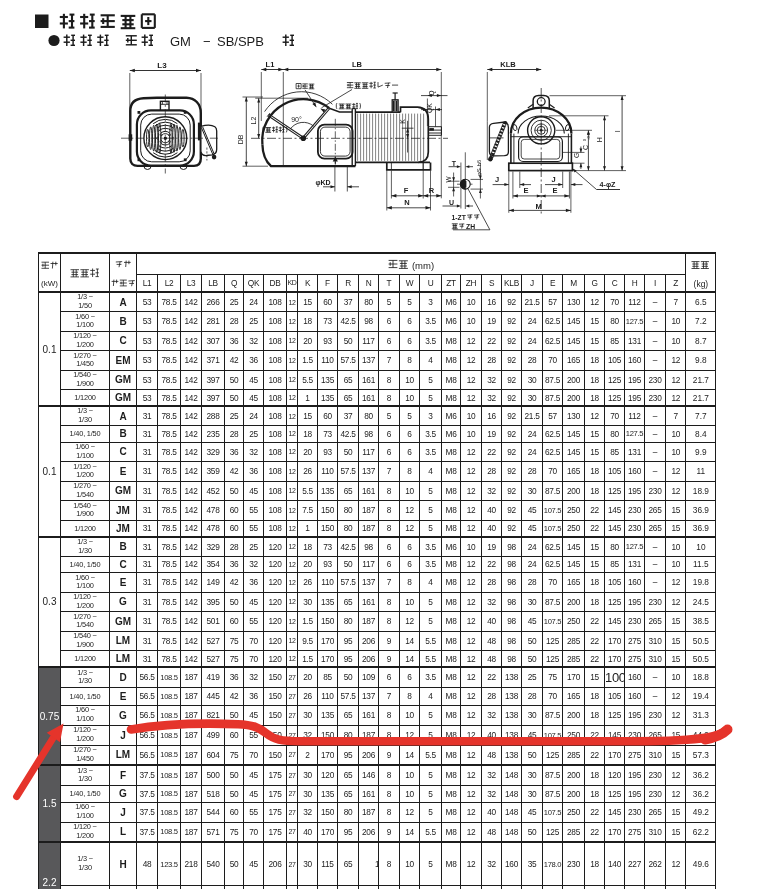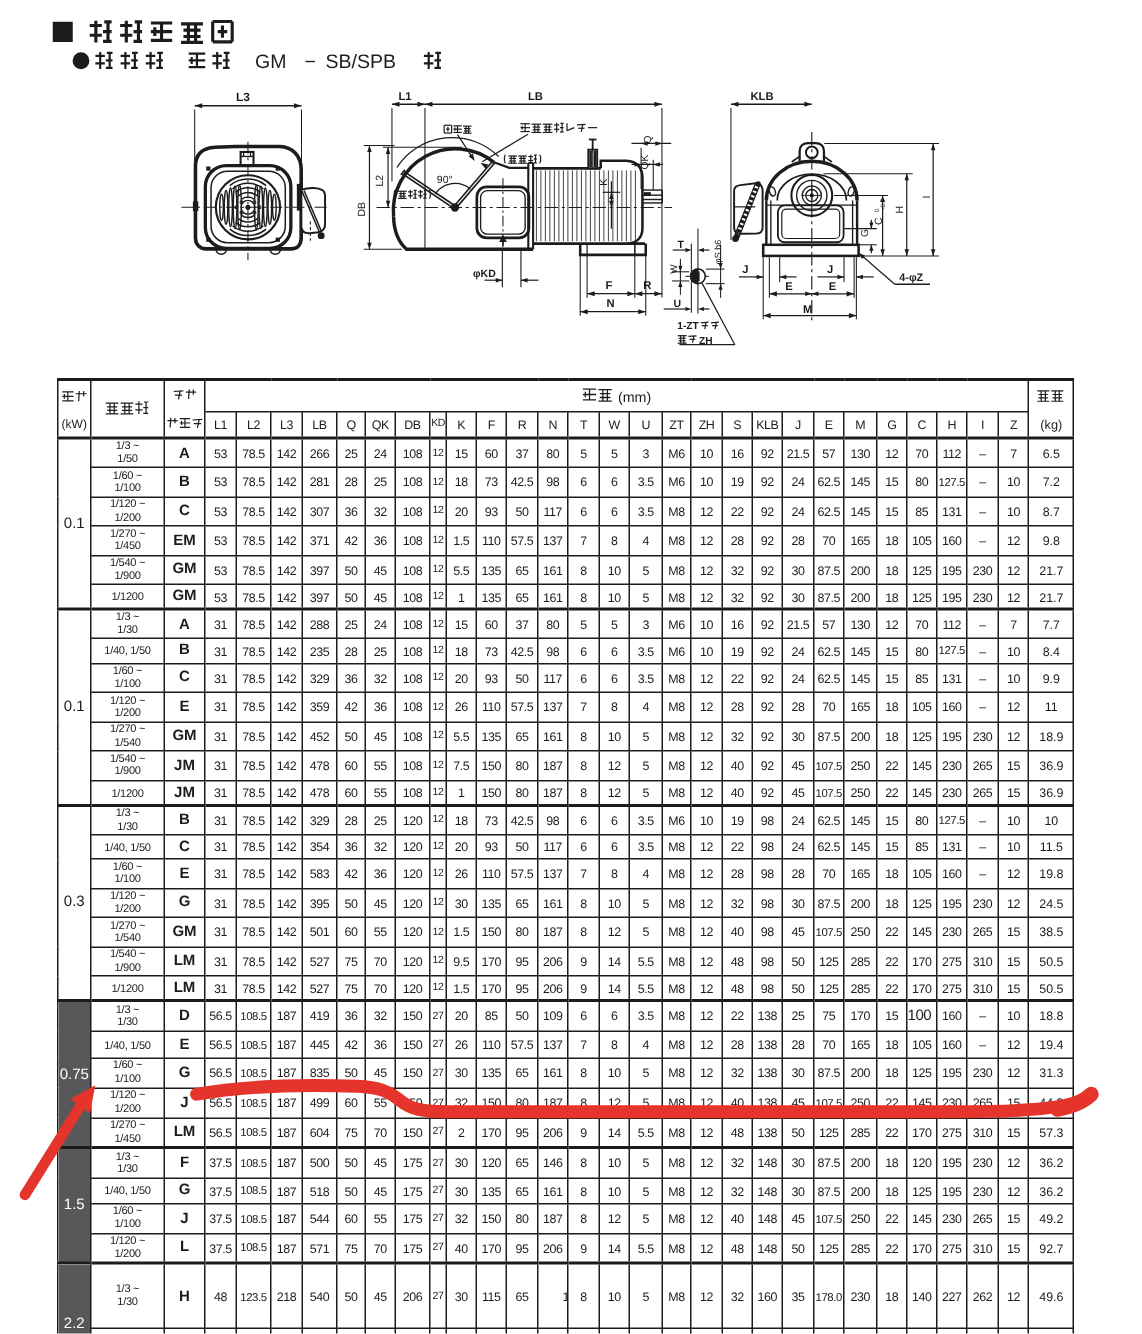--- a/index.html
+++ b/index.html
@@ -745,21 +745,21 @@
           <td style="border:1px solid #1c1c1c;padding:0;text-align:center;vertical-align:middle;overflow:hidden;font-size:8.3px">11.5</td>
         </tr>
         <tr style="height:19.5px">
           <td style="border:1px solid #1c1c1c;padding:0;text-align:center;vertical-align:middle;overflow:hidden;">
             <div style="font-size:7.4px;line-height:1.18;letter-spacing:-0.2px">1/60 ~<br>1/100</div>
           </td>
           <td style="border:1px solid #1c1c1c;padding:0;text-align:center;vertical-align:middle;overflow:hidden;font-size:10px;font-weight:bold">E</td>
           <td style="border:1px solid #1c1c1c;padding:0;text-align:center;vertical-align:middle;overflow:hidden;font-size:8.3px;letter-spacing:-0.3px">31</td>
           <td style="border:1px solid #1c1c1c;padding:0;text-align:center;vertical-align:middle;overflow:hidden;font-size:8.3px;letter-spacing:-0.3px">78.5</td>
           <td style="border:1px solid #1c1c1c;padding:0;text-align:center;vertical-align:middle;overflow:hidden;font-size:8.3px;letter-spacing:-0.3px">142</td>
-          <td style="border:1px solid #1c1c1c;padding:0;text-align:center;vertical-align:middle;overflow:hidden;font-size:8.3px;letter-spacing:-0.3px">583</td>
+          <td style="border:1px solid #1c1c1c;padding:0;text-align:center;vertical-align:middle;overflow:hidden;font-size:8.3px;letter-spacing:-0.3px">149</td>
           <td style="border:1px solid #1c1c1c;padding:0;text-align:center;vertical-align:middle;overflow:hidden;font-size:8.3px;letter-spacing:-0.3px">42</td>
           <td style="border:1px solid #1c1c1c;padding:0;text-align:center;vertical-align:middle;overflow:hidden;font-size:8.3px;letter-spacing:-0.3px">36</td>
           <td style="border:1px solid #1c1c1c;padding:0;text-align:center;vertical-align:middle;overflow:hidden;font-size:8.3px;letter-spacing:-0.3px">120</td>
           <td style="border:1px solid #1c1c1c;padding:0;text-align:center;vertical-align:middle;overflow:hidden;font-size:7px;letter-spacing:-0.3px">12</td>
           <td style="border:1px solid #1c1c1c;padding:0;text-align:center;vertical-align:middle;overflow:hidden;font-size:8.3px;letter-spacing:-0.3px">26</td>
           <td style="border:1px solid #1c1c1c;padding:0;text-align:center;vertical-align:middle;overflow:hidden;font-size:8.3px;letter-spacing:-0.3px">110</td>
           <td style="border:1px solid #1c1c1c;padding:0;text-align:center;vertical-align:middle;overflow:hidden;font-size:8.3px;letter-spacing:-0.3px">57.5</td>
           <td style="border:1px solid #1c1c1c;padding:0;text-align:center;vertical-align:middle;overflow:hidden;font-size:8.3px;letter-spacing:-0.3px">137</td>
           <td style="border:1px solid #1c1c1c;padding:0;text-align:center;vertical-align:middle;overflow:hidden;font-size:8.3px;letter-spacing:-0.3px">7</td>
           <td style="border:1px solid #1c1c1c;padding:0;text-align:center;vertical-align:middle;overflow:hidden;font-size:8.3px;letter-spacing:-0.3px">8</td>
@@ -936,21 +936,21 @@
           <td style="border:1px solid #1c1c1c;padding:0;text-align:center;vertical-align:middle;overflow:hidden;border-top:2.4px solid #1c1c1c;font-size:8.3px;letter-spacing:-0.3px">6</td>
           <td style="border:1px solid #1c1c1c;padding:0;text-align:center;vertical-align:middle;overflow:hidden;border-top:2.4px solid #1c1c1c;font-size:8.3px;letter-spacing:-0.3px">3.5</td>
           <td style="border:1px solid #1c1c1c;padding:0;text-align:center;vertical-align:middle;overflow:hidden;border-top:2.4px solid #1c1c1c;font-size:8.3px;letter-spacing:-0.3px">M8</td>
           <td style="border:1px solid #1c1c1c;padding:0;text-align:center;vertical-align:middle;overflow:hidden;border-top:2.4px solid #1c1c1c;font-size:8.3px;letter-spacing:-0.3px">12</td>
           <td style="border:1px solid #1c1c1c;padding:0;text-align:center;vertical-align:middle;overflow:hidden;border-top:2.4px solid #1c1c1c;font-size:8.3px;letter-spacing:-0.3px">22</td>
           <td style="border:1px solid #1c1c1c;padding:0;text-align:center;vertical-align:middle;overflow:hidden;border-top:2.4px solid #1c1c1c;font-size:8.3px;letter-spacing:-0.3px">138</td>
           <td style="border:1px solid #1c1c1c;padding:0;text-align:center;vertical-align:middle;overflow:hidden;border-top:2.4px solid #1c1c1c;font-size:8.3px;letter-spacing:-0.3px">25</td>
           <td style="border:1px solid #1c1c1c;padding:0;text-align:center;vertical-align:middle;overflow:hidden;border-top:2.4px solid #1c1c1c;font-size:8.3px;letter-spacing:-0.3px">75</td>
           <td style="border:1px solid #1c1c1c;padding:0;text-align:center;vertical-align:middle;overflow:hidden;border-top:2.4px solid #1c1c1c;font-size:8.3px;letter-spacing:-0.3px">170</td>
           <td style="border:1px solid #1c1c1c;padding:0;text-align:center;vertical-align:middle;overflow:hidden;border-top:2.4px solid #1c1c1c;font-size:8.3px;letter-spacing:-0.3px">15</td>
-          <td style="border:1px solid #1c1c1c;padding:0;text-align:left;vertical-align:middle;overflow:hidden;border-top:2.4px solid #1c1c1c;font-size:10px;letter-spacing:-0.3px">100</td>
+          <td style="border:1px solid #1c1c1c;padding:0;text-align:left;vertical-align:middle;overflow:hidden;border-top:2.4px solid #1c1c1c;font-size:13px;letter-spacing:-0.3px">100</td>
           <td style="border:1px solid #1c1c1c;padding:0;text-align:center;vertical-align:middle;overflow:hidden;border-top:2.4px solid #1c1c1c;font-size:8.3px;letter-spacing:-0.3px">160</td>
           <td style="border:1px solid #1c1c1c;padding:0;text-align:center;vertical-align:middle;overflow:hidden;border-top:2.4px solid #1c1c1c;font-size:8.3px;letter-spacing:-0.3px">–</td>
           <td style="border:1px solid #1c1c1c;padding:0;text-align:center;vertical-align:middle;overflow:hidden;border-top:2.4px solid #1c1c1c;font-size:8.3px;letter-spacing:-0.3px">10</td>
           <td style="border:1px solid #1c1c1c;padding:0;text-align:center;vertical-align:middle;overflow:hidden;border-top:2.4px solid #1c1c1c;font-size:8.3px">18.8</td>
         </tr>
         <tr style="height:18.0px">
           <td style="border:1px solid #1c1c1c;padding:0;text-align:center;vertical-align:middle;overflow:hidden;">
             <div style="font-size:7.4px;letter-spacing:-0.2px">1/40, 1/50</div>
           </td>
           <td style="border:1px solid #1c1c1c;padding:0;text-align:center;vertical-align:middle;overflow:hidden;font-size:10px;font-weight:bold">E</td>
@@ -984,21 +984,21 @@
           <td style="border:1px solid #1c1c1c;padding:0;text-align:center;vertical-align:middle;overflow:hidden;font-size:8.3px">19.4</td>
         </tr>
         <tr style="height:20.0px">
           <td style="border:1px solid #1c1c1c;padding:0;text-align:center;vertical-align:middle;overflow:hidden;">
             <div style="font-size:7.4px;line-height:1.18;letter-spacing:-0.2px">1/60 ~<br>1/100</div>
           </td>
           <td style="border:1px solid #1c1c1c;padding:0;text-align:center;vertical-align:middle;overflow:hidden;font-size:10px;font-weight:bold">G</td>
           <td style="border:1px solid #1c1c1c;padding:0;text-align:center;vertical-align:middle;overflow:hidden;font-size:8.3px;letter-spacing:-0.3px">56.5</td>
           <td style="border:1px solid #1c1c1c;padding:0;text-align:center;vertical-align:middle;overflow:hidden;font-size:7.6px;letter-spacing:-0.3px">108.5</td>
           <td style="border:1px solid #1c1c1c;padding:0;text-align:center;vertical-align:middle;overflow:hidden;font-size:8.3px;letter-spacing:-0.3px">187</td>
-          <td style="border:1px solid #1c1c1c;padding:0;text-align:center;vertical-align:middle;overflow:hidden;font-size:8.3px;letter-spacing:-0.3px">835</td>
+          <td style="border:1px solid #1c1c1c;padding:0;text-align:center;vertical-align:middle;overflow:hidden;font-size:8.3px;letter-spacing:-0.3px">821</td>
           <td style="border:1px solid #1c1c1c;padding:0;text-align:center;vertical-align:middle;overflow:hidden;font-size:8.3px;letter-spacing:-0.3px">50</td>
           <td style="border:1px solid #1c1c1c;padding:0;text-align:center;vertical-align:middle;overflow:hidden;font-size:8.3px;letter-spacing:-0.3px">45</td>
           <td style="border:1px solid #1c1c1c;padding:0;text-align:center;vertical-align:middle;overflow:hidden;font-size:8.3px;letter-spacing:-0.3px">150</td>
           <td style="border:1px solid #1c1c1c;padding:0;text-align:center;vertical-align:middle;overflow:hidden;font-size:7px;letter-spacing:-0.3px">27</td>
           <td style="border:1px solid #1c1c1c;padding:0;text-align:center;vertical-align:middle;overflow:hidden;font-size:8.3px;letter-spacing:-0.3px">30</td>
           <td style="border:1px solid #1c1c1c;padding:0;text-align:center;vertical-align:middle;overflow:hidden;font-size:8.3px;letter-spacing:-0.3px">135</td>
           <td style="border:1px solid #1c1c1c;padding:0;text-align:center;vertical-align:middle;overflow:hidden;font-size:8.3px;letter-spacing:-0.3px">65</td>
           <td style="border:1px solid #1c1c1c;padding:0;text-align:center;vertical-align:middle;overflow:hidden;font-size:8.3px;letter-spacing:-0.3px">161</td>
           <td style="border:1px solid #1c1c1c;padding:0;text-align:center;vertical-align:middle;overflow:hidden;font-size:8.3px;letter-spacing:-0.3px">8</td>
           <td style="border:1px solid #1c1c1c;padding:0;text-align:center;vertical-align:middle;overflow:hidden;font-size:8.3px;letter-spacing:-0.3px">10</td>
@@ -1213,21 +1213,21 @@
           <td style="border:1px solid #1c1c1c;padding:0;text-align:center;vertical-align:middle;overflow:hidden;font-size:8.3px;letter-spacing:-0.3px">48</td>
           <td style="border:1px solid #1c1c1c;padding:0;text-align:center;vertical-align:middle;overflow:hidden;font-size:8.3px;letter-spacing:-0.3px">148</td>
           <td style="border:1px solid #1c1c1c;padding:0;text-align:center;vertical-align:middle;overflow:hidden;font-size:8.3px;letter-spacing:-0.3px">50</td>
           <td style="border:1px solid #1c1c1c;padding:0;text-align:center;vertical-align:middle;overflow:hidden;font-size:8.3px;letter-spacing:-0.3px">125</td>
           <td style="border:1px solid #1c1c1c;padding:0;text-align:center;vertical-align:middle;overflow:hidden;font-size:8.3px;letter-spacing:-0.3px">285</td>
           <td style="border:1px solid #1c1c1c;padding:0;text-align:center;vertical-align:middle;overflow:hidden;font-size:8.3px;letter-spacing:-0.3px">22</td>
           <td style="border:1px solid #1c1c1c;padding:0;text-align:center;vertical-align:middle;overflow:hidden;font-size:8.3px;letter-spacing:-0.3px">170</td>
           <td style="border:1px solid #1c1c1c;padding:0;text-align:center;vertical-align:middle;overflow:hidden;font-size:8.3px;letter-spacing:-0.3px">275</td>
           <td style="border:1px solid #1c1c1c;padding:0;text-align:center;vertical-align:middle;overflow:hidden;font-size:8.3px;letter-spacing:-0.3px">310</td>
           <td style="border:1px solid #1c1c1c;padding:0;text-align:center;vertical-align:middle;overflow:hidden;font-size:8.3px;letter-spacing:-0.3px">15</td>
-          <td style="border:1px solid #1c1c1c;padding:0;text-align:center;vertical-align:middle;overflow:hidden;font-size:8.3px">92.7</td>
+          <td style="border:1px solid #1c1c1c;padding:0;text-align:center;vertical-align:middle;overflow:hidden;font-size:8.3px">62.2</td>
         </tr>
         <tr style="height:20.0px">
           <td rowspan="3" style="border:1px solid #1c1c1c;padding:0;text-align:center;vertical-align:middle;overflow:hidden;border-top:2.4px solid #1c1c1c;background:#58585a;color:#fff;font-size:10px">2.2</td>
           <td style="border:1px solid #1c1c1c;padding:0;text-align:center;vertical-align:middle;overflow:hidden;border-top:2.4px solid #1c1c1c;">
             <div style="font-size:7.4px;line-height:1.18;letter-spacing:-0.2px">1/3 ~<br>1/30</div>
           </td>
           <td style="border:1px solid #1c1c1c;padding:0;text-align:center;vertical-align:middle;overflow:hidden;border-top:2.4px solid #1c1c1c;font-size:10px;font-weight:bold">H</td>
           <td style="border:1px solid #1c1c1c;padding:0;text-align:center;vertical-align:middle;overflow:hidden;border-top:2.4px solid #1c1c1c;font-size:8.3px;letter-spacing:-0.3px">48</td>
           <td style="border:1px solid #1c1c1c;padding:0;text-align:center;vertical-align:middle;overflow:hidden;border-top:2.4px solid #1c1c1c;font-size:7.6px;letter-spacing:-0.3px">123.5</td>
           <td style="border:1px solid #1c1c1c;padding:0;text-align:center;vertical-align:middle;overflow:hidden;border-top:2.4px solid #1c1c1c;font-size:8.3px;letter-spacing:-0.3px">218</td>

